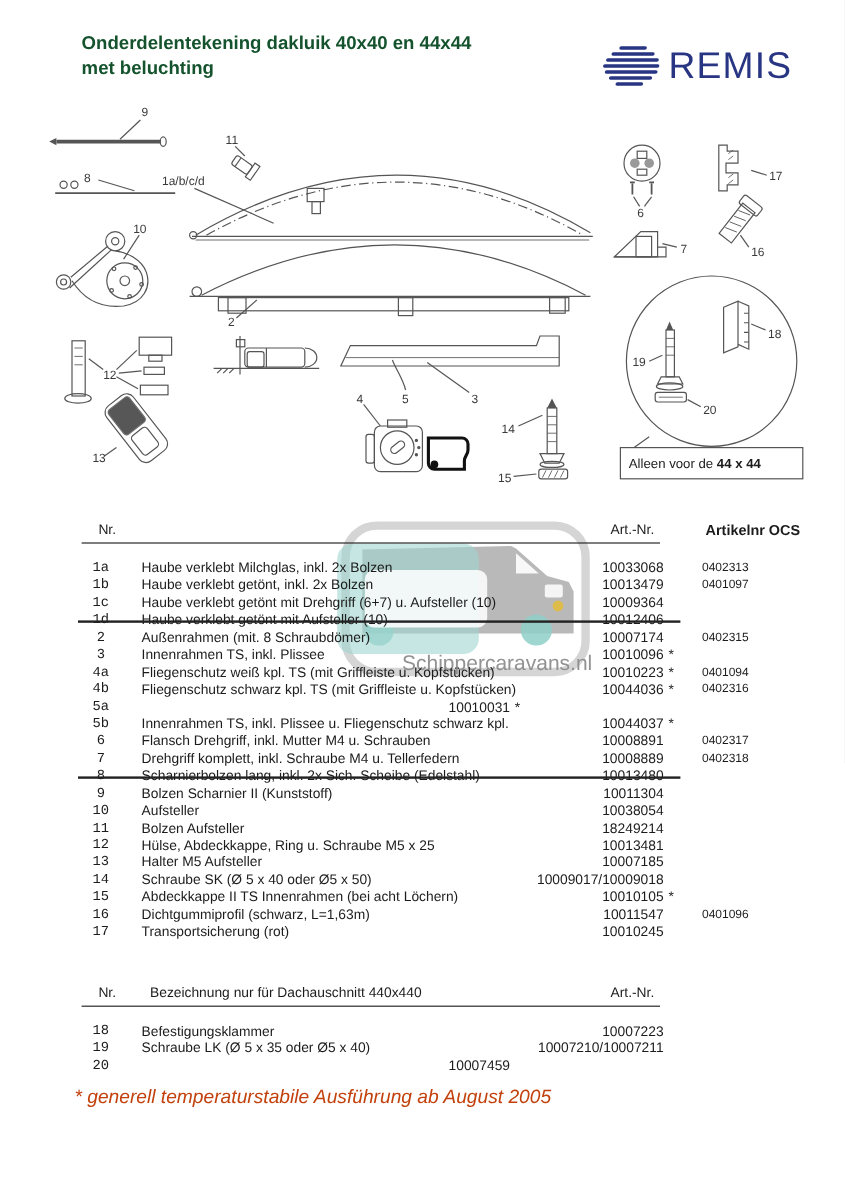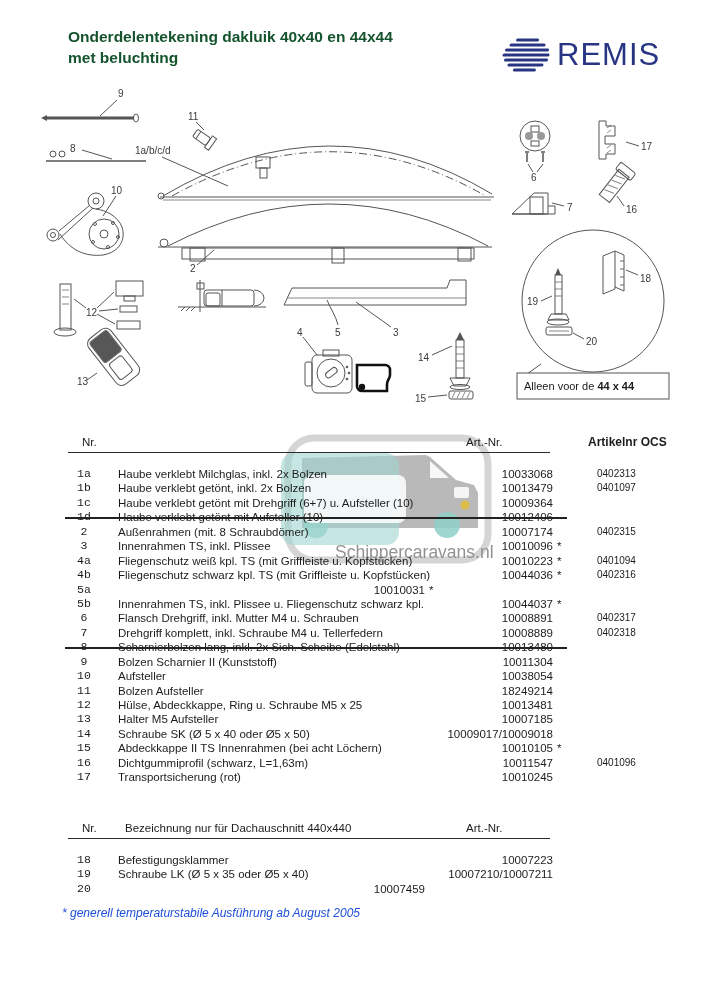--- a/index.html
+++ b/index.html
@@ -17,35 +17,35 @@
   .callout-text{font-size:11px;fill:#1c1c1c;}
   
   #watermark{position:absolute;left:278px;top:428px;z-index:1;pointer-events:none;}
   
   .ptable{position:absolute;left:68px;width:614px;z-index:3;font-size:11.5px;}
   #table1{top:436px;}
   #table2{top:822px;}
   .thead{position:relative;height:17px;}
   .thead .h-nr{position:absolute;left:14px;top:0;}
   .thead .h-desc{position:absolute;left:57px;top:0;}
-  .thead .h-art{position:absolute;left:398px;width:100px;text-align:left;top:0;}
+  .thead .h-art{position:absolute;left:409px;width:100px;text-align:center;top:0;}
   .thead .h-ocs{position:absolute;left:520px;top:-1px;font-weight:bold;font-size:12px;}
   .underline{position:absolute;left:0;top:16px;width:482px;height:0;border-bottom:1.2px solid #2a2a2a;}
   .rows{position:absolute;left:0;width:614px;}
   #table1 .rows{top:31px;}
   #table2 .rows{top:31px;}
   .trow{position:relative;display:grid;grid-template-columns:32px 325px 128px 1fr;height:14.45px;line-height:14.45px;}
   .trow .nr{text-align:center;font-family:Liberation Mono, monospace;}
   .trow .desc{padding-left:18px;white-space:nowrap;}
   .trow .art{text-align:right;position:relative;white-space:nowrap;}
   .trow .art .star{position:absolute;left:100%;margin-left:4px;}
-  .trow .ocs{padding-left:44px;font-size:10px;line-height:14.45px;white-space:nowrap;}
+  .trow .ocs{padding-left:32px;font-size:10px;line-height:14.45px;white-space:nowrap;}
   .trow.strike::after{content:"";position:absolute;left:-3px;top:7px;width:502px;height:1.3px;background:#222;}
   
-  #footnote{position:absolute;left:62px;top:906px;font-size:12px;font-style:italic;color:#1d4ed8;z-index:3;}
+  #footnote{position:absolute;left:62px;top:906px;font-size:16px;font-style:italic;color:#c2410c;z-index:3;}
 </style>
 </head>
 <body>
 
 <div id="page">
 
   <svg id="watermark" width="240" height="150" viewBox="0 0 240 150">
     <rect x="10" y="10" width="200" height="122" rx="26" fill="none" stroke="#b2b2b2" stroke-width="7" opacity="0.55"></rect>
     <g>
       <path d="M24,30 L148,27 L152,29 L178,52 L196,57 L200,65 L200,100 L24,100 Z" fill="#9e9e9e" opacity="0.72"></path>

